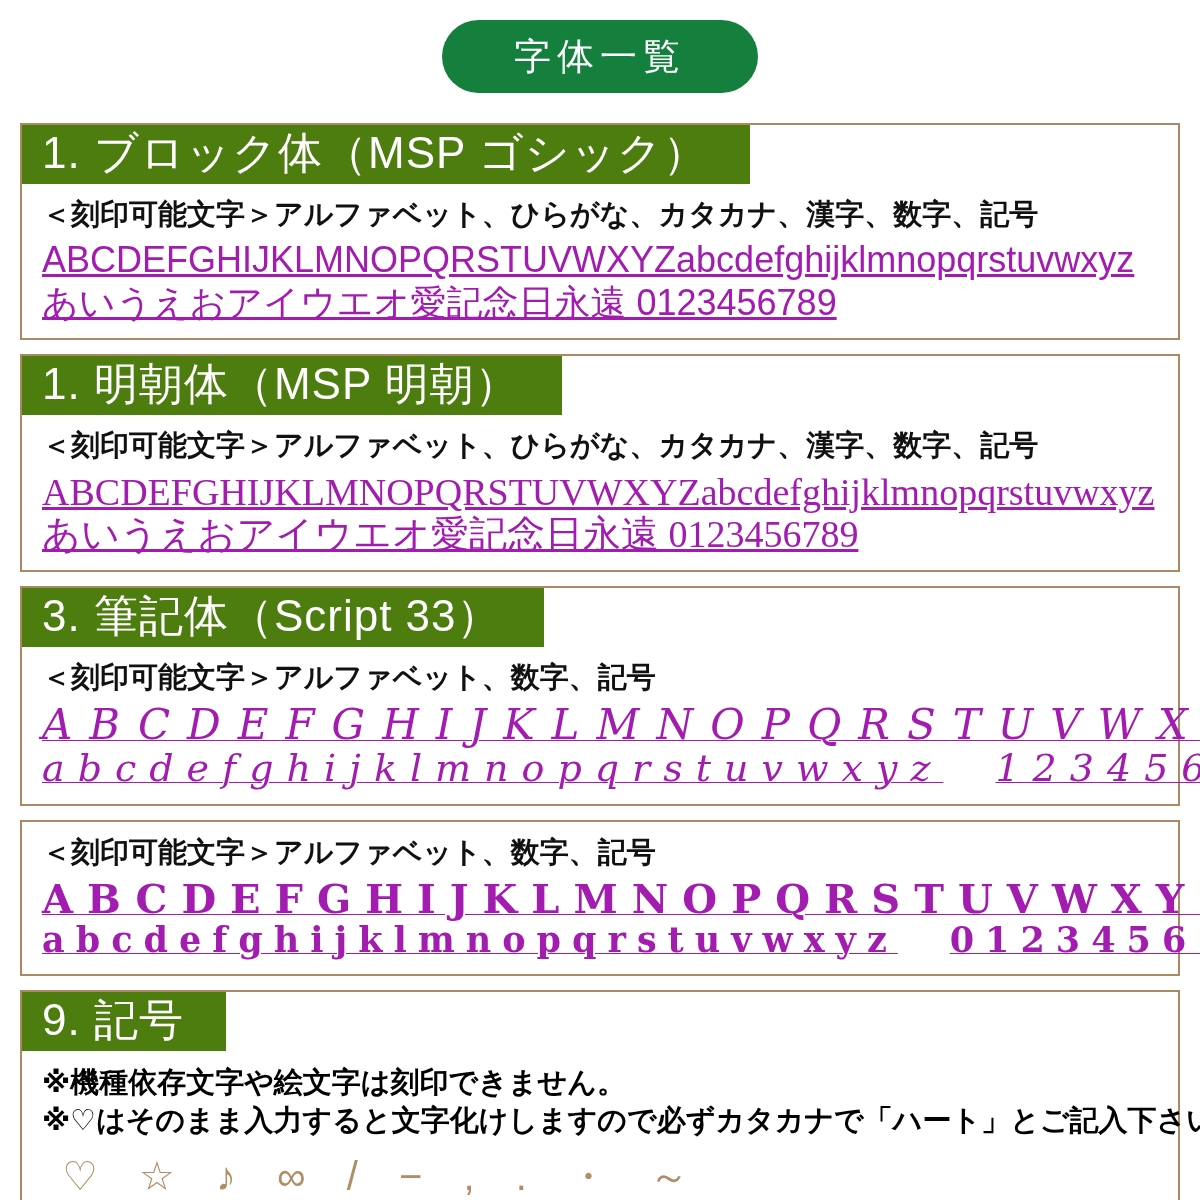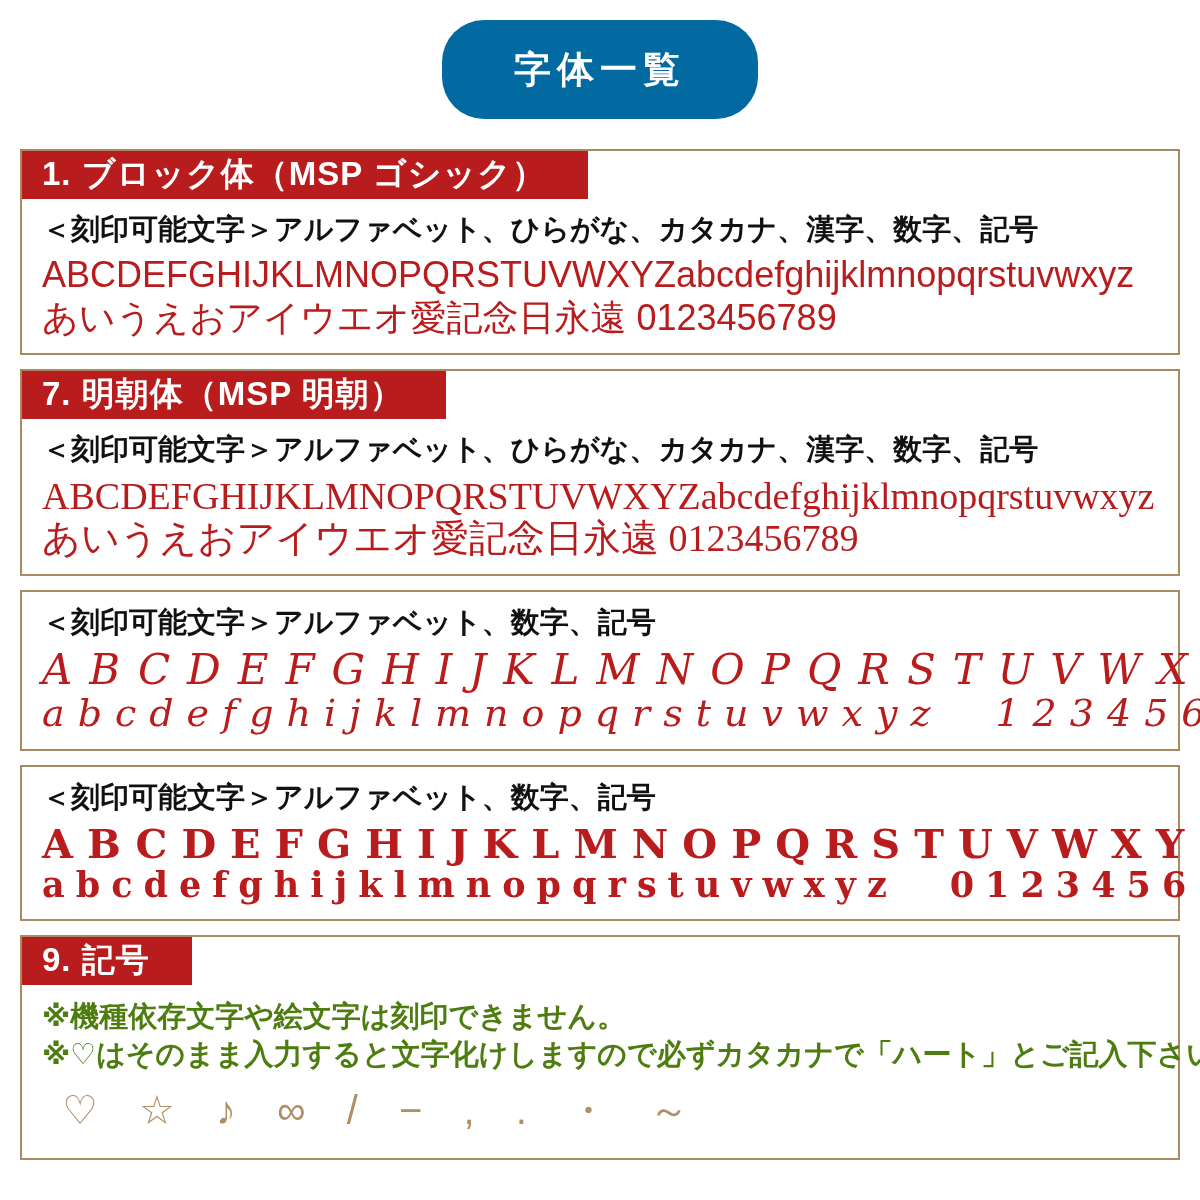--- a/index.html
+++ b/index.html
@@ -17,60 +17,61 @@
     background: #ffffff;
     overflow: hidden;
   }
   
   .title-wrap {
     text-align: center;
     margin: 0 0 30px 0;
   }
   .title-pill {
     display: inline-block;
-    background: #0369a1;
+    background: #15803d;
     color: #ffffff;
     font-size: 37px;
-    font-weight: bold;
+    font-weight: normal;
     letter-spacing: 6px;
-    padding: 31px 72px;
+    padding: 18px 72px;
     border-radius: 42px;
     line-height: 1;
   }
   
   .section {
     border: 2px solid #ab8a62;
     margin-bottom: 14px;
     background: #ffffff;
   }
   .section-header {
     display: inline-block;
-    background: #b91c1c;
+    background: #4d7c0f;
     color: #ffffff;
-    font-size: 33px;
-    font-weight: bold;
+    font-size: 44px;
+    font-weight: normal;
     line-height: 1;
     padding: 6px 42px 9px 20px;
     letter-spacing: 1px;
   }
   .section-body {
     padding: 12px 31px 14px 20px;
   }
   .allowed-line {
     color: #111111;
     font-size: 29px;
     font-weight: bold;
     line-height: 1.15;
     margin: 2px 0 8px 0;
     letter-spacing: 0px;
     white-space: nowrap;
   }
   .sample {
-    color: #b91c1c;
+    color: #a21caf;
     white-space: nowrap;
+    text-decoration: underline;
   }
   .sample-sans {
     font-family: "Liberation Sans", "DejaVu Sans", sans-serif;
     font-size: 36px;
     line-height: 1.18;
   }
   .sample-serif {
     font-family: "Liberation Serif", "DejaVu Serif", serif;
     font-size: 38px;
     line-height: 1.12;
@@ -99,21 +100,21 @@
   }
   .sample-gothic .lower {
     font-size: 35px;
     letter-spacing: 11px;
   }
   .digit-gap {
     display: inline-block;
     width: 52px;
   }
   .note-line {
-    color: #4d7c0f;
+    color: #000000;
     font-size: 29px;
     font-weight: bold;
     line-height: 1.32;
     white-space: nowrap;
   }
   .symbols-row {
     color: #b08e66;
     font-size: 40px;
     padding: 10px 0 6px 20px;
     letter-spacing: 0;
@@ -135,29 +136,30 @@
   <div class="section">
     <div class="section-header">1. ブロック体（MSP ゴシック）</div>
     <div class="section-body">
       <div class="allowed-line">＜刻印可能文字＞アルファベット、ひらがな、カタカナ、漢字、数字、記号</div>
       <div class="sample sample-sans">ABCDEFGHIJKLMNOPQRSTUVWXYZabcdefghijklmnopqrstuvwxyz</div>
       <div class="sample sample-sans">あいうえおアイウエオ愛記念日永遠 0123456789</div>
     </div>
   </div>
 
   <div class="section">
-    <div class="section-header">7. 明朝体（MSP 明朝）</div>
+    <div class="section-header">1. 明朝体（MSP 明朝）</div>
     <div class="section-body">
       <div class="allowed-line">＜刻印可能文字＞アルファベット、ひらがな、カタカナ、漢字、数字、記号</div>
       <div class="sample sample-serif">ABCDEFGHIJKLMNOPQRSTUVWXYZabcdefghijklmnopqrstuvwxyz</div>
       <div class="sample sample-serif">あいうえおアイウエオ愛記念日永遠 0123456789</div>
     </div>
   </div>
 
   <div class="section">
+    <div class="section-header">3. 筆記体（Script 33）</div>
     <div class="section-body">
       <div class="allowed-line">＜刻印可能文字＞アルファベット、数字、記号</div>
       <div class="sample sample-script">
         <span class="caps">ABCDEFGHIJKLMNOPQRSTUVWXYZ</span>
       </div>
       <div class="sample sample-script">
         <span class="lower">abcdefghijklmnopqrstuvwxyz</span><span class="digit-gap"></span><span class="lower">123456789</span>
       </div>
     </div>
   </div>

